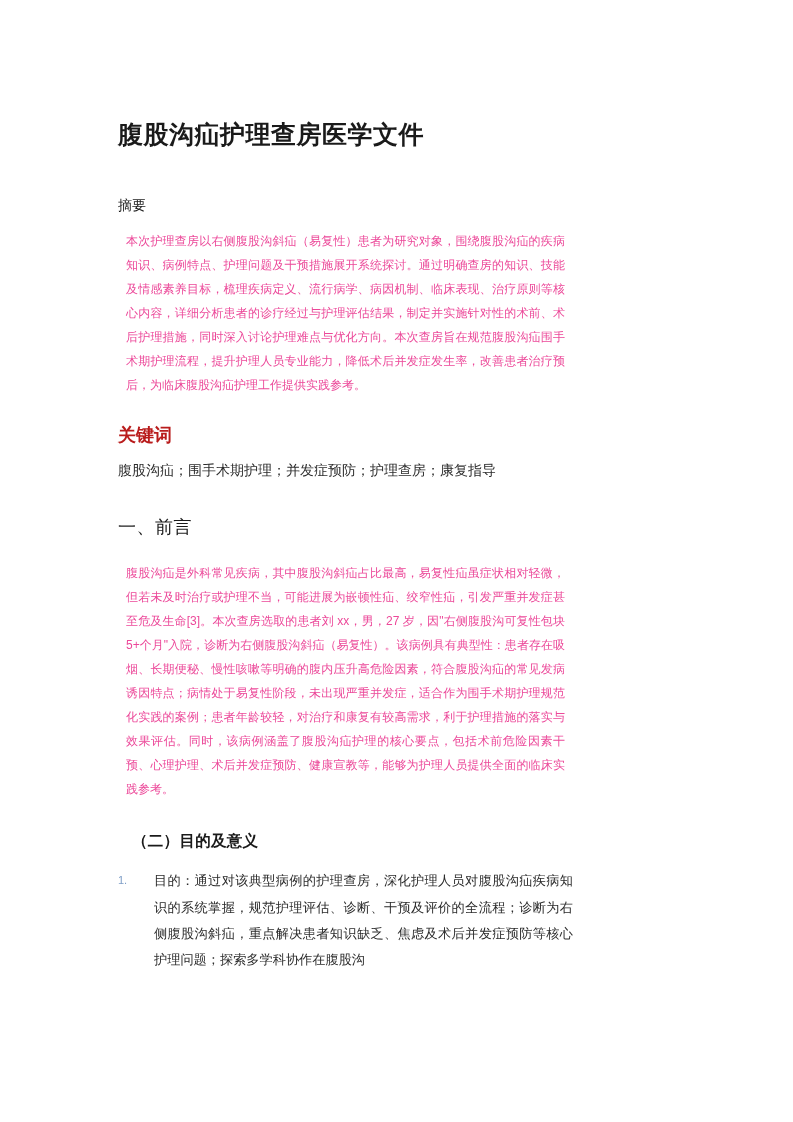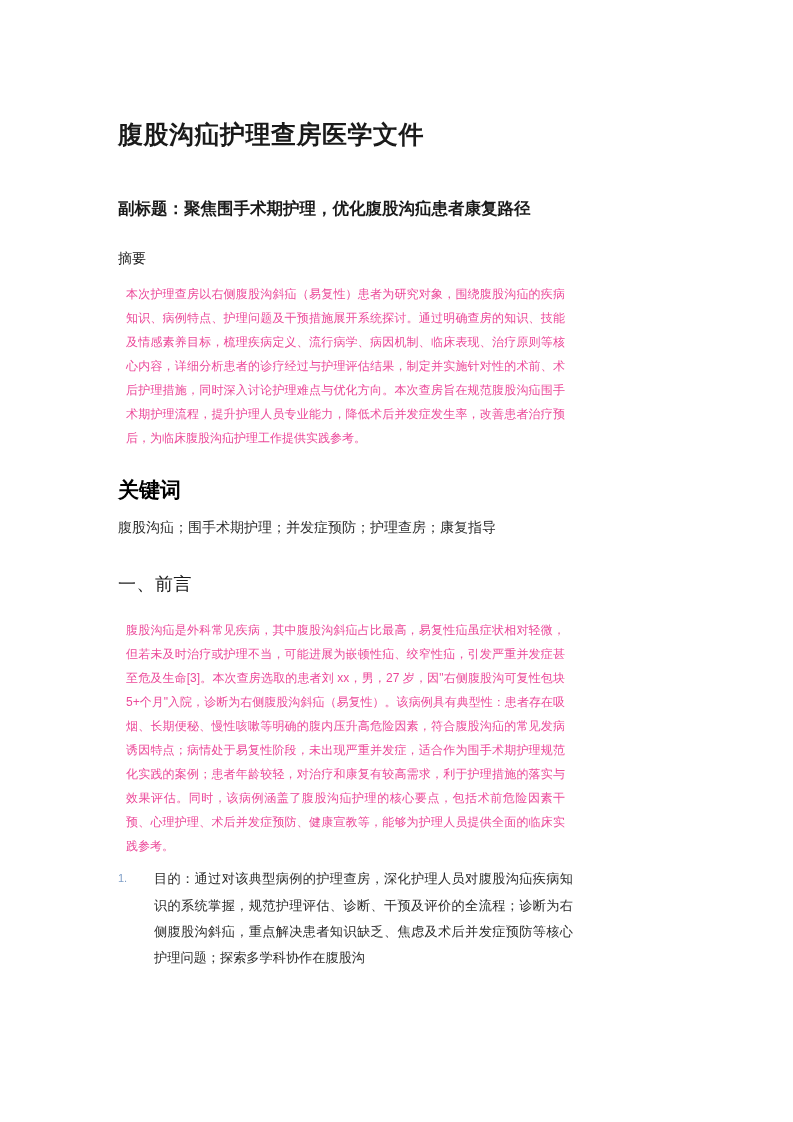--- a/index.html
+++ b/index.html
@@ -42,23 +42,23 @@
     margin: 0 0 14px 0;
   }
   .body-text {
     font-size: 12px;
     line-height: 2.0;
     color: #ec4899;
     text-align: justify;
     margin: 8px;
   }
   .kw-head {
-    font-size: 21px;
+    font-size: 18px;
     font-weight: bold;
-    color: #000000;
+    color: #b91c1c;
     margin: 26px 0 10px 0;
   }
   .kw-line {
     font-size: 14px;
     line-height: 1.9;
     color: #2b2b2b;
     margin: 0;
   }
   .h1 {
     font-size: 18px;
@@ -99,34 +99,34 @@
     padding-left: 22px;
   }
 </style>
 </head>
 <body>
 
 <div class="page">
 
   <h1 class="doc-title">腹股沟疝护理查房医学文件</h1>
 
-  <h2 class="subtitle">副标题：聚焦围手术期护理，优化腹股沟疝患者康复路径</h2>
 
   <h3 class="h-abstract">摘要</h3>
 
   <p class="body-text">本次护理查房以右侧腹股沟斜疝（易复性）患者为研究对象，围绕腹股沟疝的疾病知识、病例特点、护理问题及干预措施展开系统探讨。通过明确查房的知识、技能及情感素养目标，梳理疾病定义、流行病学、病因机制、临床表现、治疗原则等核心内容，详细分析患者的诊疗经过与护理评估结果，制定并实施针对性的术前、术后护理措施，同时深入讨论护理难点与优化方向。本次查房旨在规范腹股沟疝围手术期护理流程，提升护理人员专业能力，降低术后并发症发生率，改善患者治疗预后，为临床腹股沟疝护理工作提供实践参考。</p>
 
   <h3 class="kw-head">关键词</h3>
 
   <p class="kw-line">腹股沟疝；围手术期护理；并发症预防；护理查房；康复指导</p>
 
   <h2 class="h1">一、前言</h2>
 
 
   <p class="body-text">腹股沟疝是外科常见疾病，其中腹股沟斜疝占比最高，易复性疝虽症状相对轻微，但若未及时治疗或护理不当，可能进展为嵌顿性疝、绞窄性疝，引发严重并发症甚至危及生命[3]。本次查房选取的患者刘 xx，男，27 岁，因"右侧腹股沟可复性包块 5+个月"入院，诊断为右侧腹股沟斜疝（易复性）。该病例具有典型性：患者存在吸烟、长期便秘、慢性咳嗽等明确的腹内压升高危险因素，符合腹股沟疝的常见发病诱因特点；病情处于易复性阶段，未出现严重并发症，适合作为围手术期护理规范化实践的案例；患者年龄较轻，对治疗和康复有较高需求，利于护理措施的落实与效果评估。同时，该病例涵盖了腹股沟疝护理的核心要点，包括术前危险因素干预、心理护理、术后并发症预防、健康宣教等，能够为护理人员提供全面的临床实践参考。</p>
 
+  <h3 class="h2 second">（二）目的及意义</h3>
 
   <div class="list-row">
     <span class="list-num">1.</span>
     <span class="list-body">目的：通过对该典型病例的护理查房，深化护理人员对腹股沟疝疾病知识的系统掌握，规范护理评估、诊断、干预及评价的全流程；诊断为右侧腹股沟斜疝，重点解决患者知识缺乏、焦虑及术后并发症预防等核心护理问题；探索多学科协作在腹股沟</span>
   </div>
 
 </div>
 
 </body></html>

